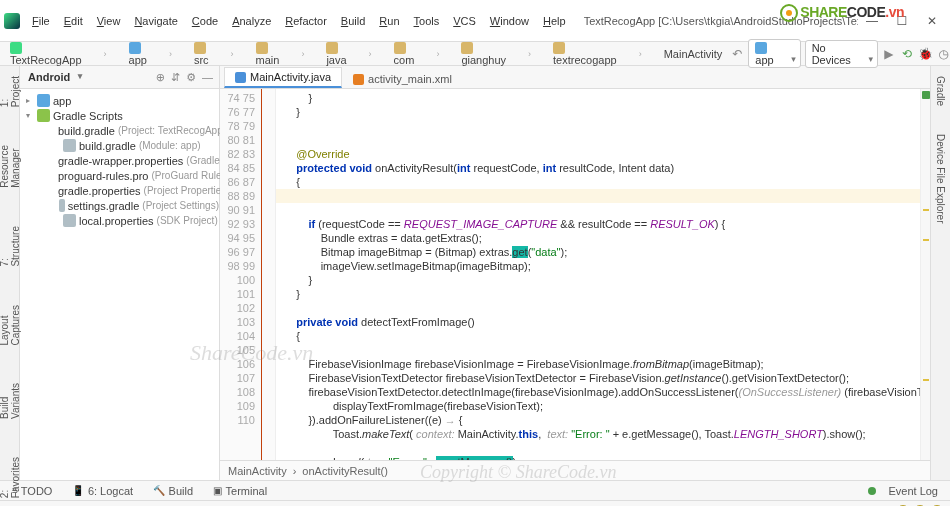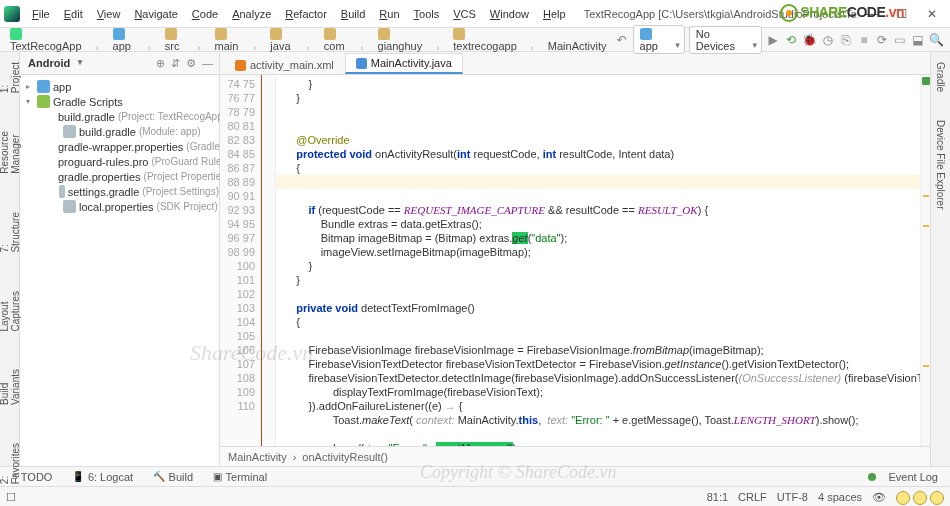--- a/index.html
+++ b/index.html
@@ -1,17 +1,17 @@
 <!DOCTYPE html>
 <html><head>
 <meta charset="utf-8">
 <style>
 * { margin: 0; padding: 0; box-sizing: border-box; font-family: "Segoe UI", Arial, sans-serif; }
 body { width: 950px; height: 506px; background: #fff; font-size: 11px; color: #333; overflow: hidden; position: relative; }
-.titlebar { height: 28px; display: flex; align-items: center; padding: 0 4px; border-bottom: 1px solid #ddd; }
+.titlebar { height: 42px; display: flex; align-items: center; padding: 0 4px; border-bottom: 1px solid #ddd; }
 .app-icon { width: 16px; height: 16px; background: linear-gradient(135deg,#3ddc84,#073042); border-radius: 3px; margin-right: 6px; }
 .menus { display: flex; gap: 2px; }
 .menu-item { padding: 2px 6px; cursor: default; }
 .menu-item u { text-decoration: underline; }
 .title-text { margin-left: 12px; color: #555; font-size: 11px; flex: 1; overflow: hidden; white-space: nowrap; }
 .win-controls { display: flex; gap: 2px; margin-left: auto; }
 .win-btn { width: 28px; height: 18px; display: flex; align-items: center; justify-content: center; font-size: 12px; color: #555; }
 .nav-bar { height: 24px; display: flex; align-items: center; padding: 0 6px; border-bottom: 1px solid #ddd; background: #f7f7f7; gap: 4px; }
 .crumb { padding: 1px 4px; color: #444; }
 .crumb-sep { color: #aaa; font-size: 9px; }
@@ -52,24 +52,24 @@
 .tfi-xml { background: #e67e22; }
 .tfi-java { background: #4a90d9; }
 .tfi-gradle { background: #8bc34a; }
 .editor-body { flex: 1; display: flex; overflow: hidden; font-family: "Consolas","Courier New",monospace; font-size: 11px; line-height: 14px; background: #fff; position: relative; }
 .ln-gutter { width: 42px; text-align: right; padding: 2px 6px 0 0; color: #aaa; border-right: 1px solid #c2410c; background: #fafafa; user-select: none; }
 .fold-gutter { width: 14px; border-right: 1px solid #eee; background: #fafafa; }
 .code { flex: 1; padding: 2px 0 0 8px; white-space: pre; overflow: hidden; color: #333; }
 .code .kw { color: #0033b3; font-weight: bold; }
 .code .ann { color: #808000; }
 .code .str { color: #067d17; }
-.code .cst { color: #871094; font-style: italic; font-family: Liberation Serif, serif; }
+.code .cst { color: #871094; font-style: italic; }
 .code .stat { font-style: italic; }
 .code .hint { color: #999; font-style: italic; }
-.code .warn { background: #22c55e; font-style: italic; }
+.code .warn { background: #14b8a6; }
 .code .lam { color: #999; }
 .hl-line { background: #fdf6e3; display: block; margin-left: -8px; padding-left: 8px; }
 .breadcrumb-bar { height: 20px; border-top: 1px solid #ddd; display: flex; align-items: center; padding: 0 8px; font-size: 11px; color: #666; gap: 6px; background: #fafafa; }
 .err-strip { width: 10px; background: #f7f7f7; border-left: 1px solid #eee; position: relative; }
 .err-strip .ok { position: absolute; top: 2px; left: 1px; width: 8px; height: 8px; background: #4a9e4a; border-radius: 1px; }
 .err-strip .w { position: absolute; left: 2px; width: 6px; height: 2px; background: #e0c040; }
 .bottom-tabs { height: 20px; border-top: 1px solid #ddd; display: flex; align-items: center; padding: 0 4px; background: #f7f7f7; gap: 4px; }
 .btab { padding: 1px 8px; font-size: 11px; color: #555; display: flex; align-items: center; gap: 3px; }
 .btab-i { font-size: 10px; }
 .btab-right { margin-left: auto; display: flex; align-items: center; gap: 4px; }
@@ -106,21 +106,21 @@
     </div>
   <div class="title-text">TextRecogApp [C:\Users\tkgia\AndroidStudioProjects\TextRecogApp] - ...\textrecogapp\MainActivity.java [app]</div>
   <div class="win-controls">
     <div class="win-btn">—</div>
     <div class="win-btn">☐</div>
     <div class="win-btn">✕</div>
   </div>
 </div>
 
 <div class="nav-bar">
-  <div id="crumbs" style="display:flex;align-items:flex-end;gap:10px;">
+  <div id="crumbs" style="display:flex;align-items:center;gap:18px;">
       <span class="crumb"><span class="crumb-icon ci-proj"></span>TextRecogApp</span>
       <span class="crumb-sep">›</span>
       <span class="crumb"><span class="crumb-icon ci-mod"></span>app</span>
       <span class="crumb-sep">›</span>
       <span class="crumb"><span class="crumb-icon ci-fold"></span>src</span>
       <span class="crumb-sep">›</span>
       <span class="crumb"><span class="crumb-icon ci-fold"></span>main</span>
       <span class="crumb-sep">›</span>
       <span class="crumb"><span class="crumb-icon ci-fold"></span>java</span>
       <span class="crumb-sep">›</span>
@@ -222,22 +222,22 @@
             <span class="tf-icon fi-file"></span>
             <span class="tree-label">local.properties</span> 
             <span class="tree-hint">(SDK Project)</span>
           </div>
         </div>
     </div>
   </div>
 
   <div class="editor-area">
     <div class="tab-strip" id="ed-tabs">
+        <div class="ed-tab active"><span class="tab-fi tfi-java"></span>MainActivity.java</div>
         <div class="ed-tab"><span class="tab-fi tfi-xml"></span>activity_main.xml</div>
-        <div class="ed-tab active"><span class="tab-fi tfi-java"></span>MainActivity.java</div>
       </div>
     <div class="editor-body">
       <div class="ln-gutter" id="lnums">74
 75
 76
 77
 78
 79
 80
 81

